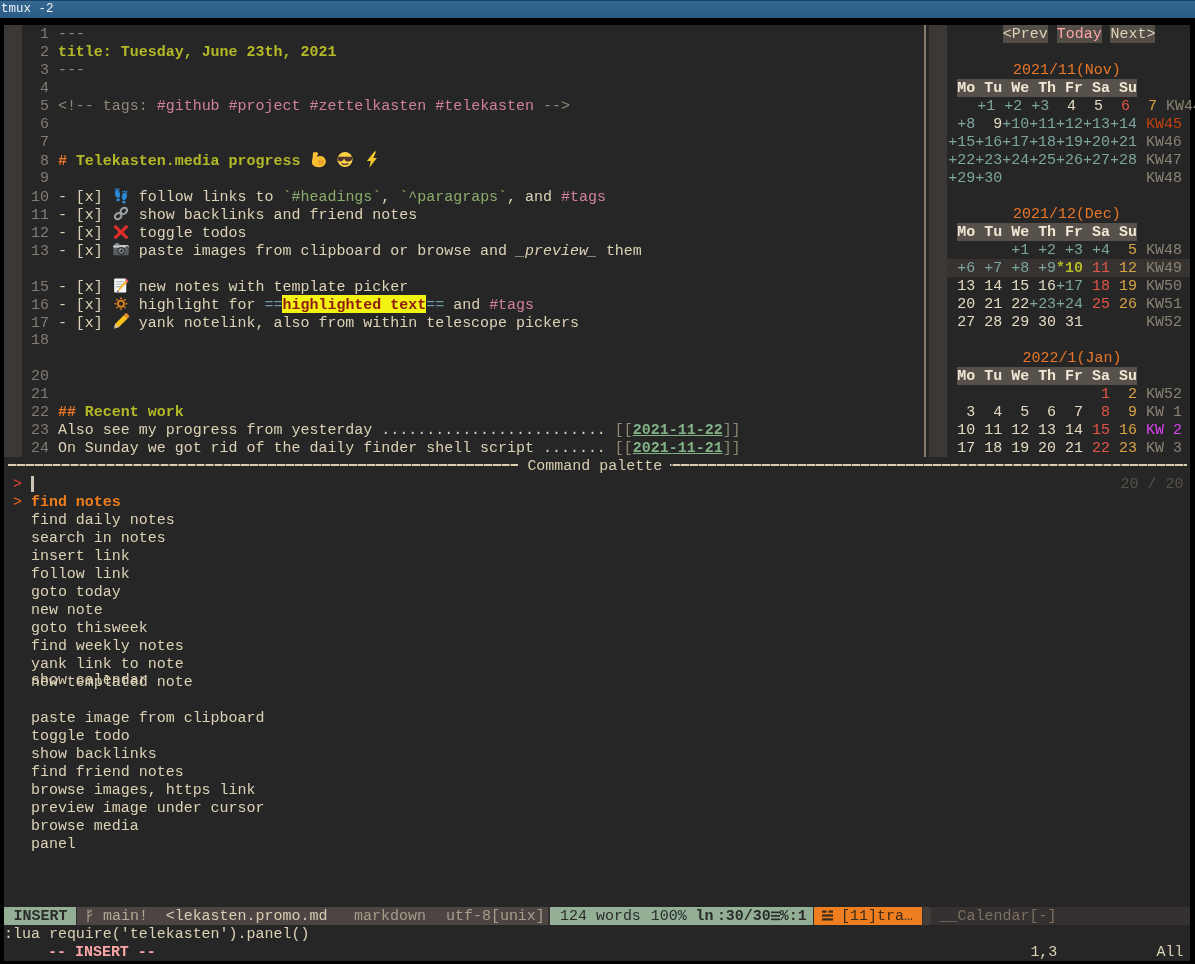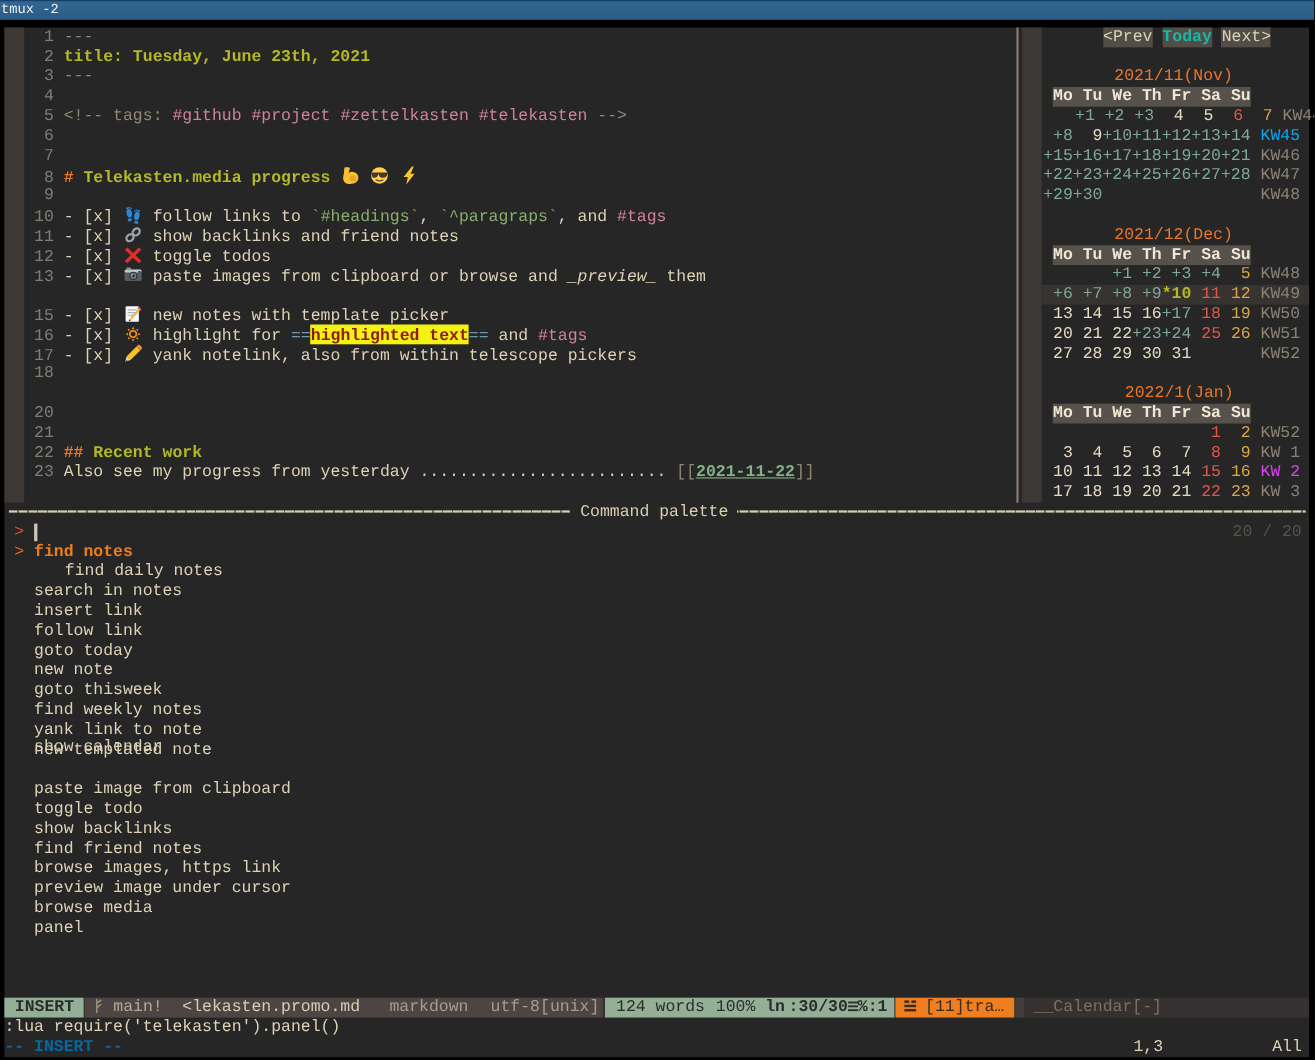--- a/index.html
+++ b/index.html
@@ -108,46 +108,47 @@
         <path d="M12.3 2 16 5.7 6.6 15.1 2.9 11.4z" fill="#fcc21c"></path>
         <path d="M12.3 2 16 5.7l1.2-1.2c.6-.6.6-1.6 0-2.2l-1.5-1.5c-.6-.6-1.6-.6-2.2 0z" fill="#ea8c31"></path>
         <path d="M2.9 11.4 6.6 15.1 1.2 16.8z" fill="#ecd3a6"></path>
         <path d="M2.5 14.9l1 1-2.3.9z" fill="#45403a"></path>
       </svg> yank notelink, also from within telescope pickers</div>
 <div class="r " style="left:4px;top:331px;"><span style="color:#837c74;">   18 </span></div>
 <div class="r " style="left:4px;top:367px;"><span style="color:#837c74;">   20 </span></div>
 <div class="r " style="left:4px;top:385px;"><span style="color:#837c74;">   21 </span></div>
 <div class="r " style="left:4px;top:403px;"><span style="color:#837c74;">   22 </span><span class="b" style="color:#e8772a;">## </span><span class="b" style="color:#b3b927;">Recent work</span></div>
 <div class="r " style="left:4px;top:421px;"><span style="color:#837c74;">   23 </span>Also see my progress from yesterday ......................... <span style="color:#8f8674;">[[</span><span class="b" style="color:#83b286;text-decoration:underline;">2021-11-22</span><span style="color:#8f8674;">]]</span></div>
-<div class="r " style="left:1002.8px;top:25px;"><span style="color:#dcd2b6;">&lt;Prev</span> <span style="color:#14b8a6;font-weight:bold;">Today</span> <span style="color:#dcd2b6;">Next&gt;</span></div>
+<div class="r " style="left:4px;top:439px;"><span style="color:#837c74;">   24 </span>On Sunday we got rid of the daily finder shell script ....... <span style="color:#8f8674;">[[</span><span class="b" style="color:#83b286;text-decoration:underline;">2021-11-21</span><span style="color:#8f8674;">]]</span></div>
+<div class="r " style="left:1002.8px;top:25px;"><span style="color:#dcd2b6;">&lt;Prev</span> <span style="color:#fca5a5;">Today</span> <span style="color:#dcd2b6;">Next&gt;</span></div>
 <div class="r " style="left:1013.0px;top:61px;"><span style="color:#e8772a;">2021/11(Nov)</span></div>
 <div class="r " style="left:957.3px;top:79px;"><span class="b" style="color:#efe6d3;">Mo Tu We Th Fr Sa Su</span></div>
 <div class="r " style="left:948.3px;top:97px;"><span style="color:#7da69f;padding-left:20px;"> +1 +2 +3</span><span style="color:#e4dac1;">  4  5</span><span style="color:#e25549;">  6</span><span style="color:#d9a544;">  7</span> <span style="color:#8a8274;">KW44</span></div>
-<div class="r " style="left:948.3px;top:115px;"><span style="color:#7da69f;"> +8</span><span style="color:#e4dac1;">  9</span><span style="color:#7da69f;">+10+11+12+13+14</span> <span style="color:#0ea5e9;font-family:Liberation Mono, monospace;">KW45</span></div>
+<div class="r " style="left:948.3px;top:115px;"><span style="color:#7da69f;"> +8</span><span style="color:#e4dac1;">  9</span><span style="color:#7da69f;">+10+11+12+13+14</span> <span style="color:#c2410c;font-family:Liberation Mono, monospace;">KW45</span></div>
 <div class="r " style="left:948.3px;top:133px;"><span style="color:#7da69f;">+15+16+17+18+19+20+21</span> <span style="color:#8a8274;">KW46</span></div>
 <div class="r " style="left:948.3px;top:151px;"><span style="color:#7da69f;">+22+23+24+25+26+27+28</span> <span style="color:#8a8274;">KW47</span></div>
 <div class="r " style="left:948.3px;top:169px;"><span style="color:#7da69f;">+29+30</span>                <span style="color:#8a8274;">KW48</span></div>
 <div class="r " style="left:1013.0px;top:205px;"><span style="color:#e8772a;">2021/12(Dec)</span></div>
 <div class="r " style="left:957.3px;top:223px;"><span class="b" style="color:#efe6d3;">Mo Tu We Th Fr Sa Su</span></div>
 <div class="r " style="left:948.3px;top:241px;">      <span style="color:#7da69f;"> +1 +2 +3 +4</span><span style="color:#d9a544;">  5</span> <span style="color:#8a8274;">KW48</span></div>
 <div class="r " style="left:948.3px;top:259px;"><span style="color:#7da69f;"> +6 +7 +8 +9</span><span class="b" style="color:#b3b927;">*10</span><span style="color:#e25549;"> 11</span><span style="color:#d9a544;"> 12</span> <span style="color:#8a8274;">KW49</span></div>
 <div class="r " style="left:948.3px;top:277px;"><span style="color:#e4dac1;"> 13 14 15 16</span><span style="color:#7da69f;">+17</span><span style="color:#e25549;"> 18</span><span style="color:#d9a544;"> 19</span> <span style="color:#8a8274;">KW50</span></div>
 <div class="r " style="left:948.3px;top:295px;"><span style="color:#e4dac1;"> 20 21 22</span><span style="color:#7da69f;">+23+24</span><span style="color:#e25549;"> 25</span><span style="color:#d9a544;"> 26</span> <span style="color:#8a8274;">KW51</span></div>
 <div class="r " style="left:948.3px;top:313px;"><span style="color:#e4dac1;"> 27 28 29 30 31</span>       <span style="color:#8a8274;">KW52</span></div>
 <div class="r " style="left:1022.6px;top:349px;"><span style="color:#e8772a;">2022/1(Jan)</span></div>
 <div class="r " style="left:957.3px;top:367px;"><span class="b" style="color:#efe6d3;">Mo Tu We Th Fr Sa Su</span></div>
 <div class="r " style="left:948.3px;top:385px;">               <span style="color:#e25549;">  1</span><span style="color:#d9a544;">  2</span> <span style="color:#8a8274;">KW52</span></div>
 <div class="r " style="left:948.3px;top:403px;"><span style="color:#e4dac1;">  3  4  5  6  7</span><span style="color:#e25549;">  8</span><span style="color:#d9a544;">  9</span> <span style="color:#8a8274;">KW 1</span></div>
 <div class="r " style="left:948.3px;top:421px;"><span style="color:#e4dac1;"> 10 11 12 13 14</span><span style="color:#e25549;"> 15</span><span style="color:#d9a544;"> 16</span> <span style="color:#d946ef;">KW 2</span></div>
 <div class="r " style="left:948.3px;top:439px;"><span style="color:#e4dac1;"> 17 18 19 20 21</span><span style="color:#e25549;"> 22</span><span style="color:#d9a544;"> 23</span> <span style="color:#8a8274;">KW 3</span></div>
 <div class="r" style="left:527.4px;top:457px;color:#d9ceb2;">Command palette</div>
 <div class="r " style="left:12.98px;top:475px;"><span style="color:#e14a2e;">&gt;</span></div>
 <div class="r " style="left:1120.5px;top:475px;"><span style="color:#575349;">20 / 20</span></div>
 <div class="r " style="left:12.98px;top:493px;"><span style="color:#e8641e;">&gt;</span> <span class="b" style="color:#ee7e1c;">find notes</span></div>
-<div class="r " style="left:30.95px;top:511px;margin-left:28px;">find daily notes</div>
+<div class="r " style="left:30.95px;top:511px;">find daily notes</div>
 <div class="r " style="left:30.95px;top:529px;">search in notes</div>
 <div class="r " style="left:30.95px;top:547px;">insert link</div>
 <div class="r " style="left:30.95px;top:565px;">follow link</div>
 <div class="r " style="left:30.95px;top:583px;">goto today</div>
 <div class="r " style="left:30.95px;top:601px;">new note</div>
 <div class="r " style="left:30.95px;top:619px;">goto thisweek</div>
 <div class="r " style="left:30.95px;top:637px;">find weekly notes</div>
 <div class="r " style="left:30.95px;top:655px;">yank link to note</div>
 <div class="r " style="left:30.95px;top:673px;">new templated note</div>
 <div class="r " style="left:30.95px;top:671px;">show calendar</div>
@@ -183,15 +184,15 @@
         <g fill="#3a2c18">
           <rect x="0" y="0.5" width="4.5" height="2.2"></rect>
           <rect x="6.5" y="0.5" width="4.5" height="2.2"></rect>
           <rect x="0" y="4.4" width="11" height="2.2"></rect>
           <rect x="0" y="8.3" width="11" height="2.2"></rect>
         </g>
       </svg></div>
 <div class="r" style="left:841px;top:907px;color:#3a2c18;">[11]tra…</div>
 <div class="r" style="left:939.6px;top:907px;color:#7a7164;">__Calendar[-]</div>
 <div class="r " style="left:4px;top:925px;"><span style="color:#dcd2b6;">:lua require('telekasten').panel()</span></div>
-<div class="r " style="left:4px;top:943px;"><span class="b" style="color:#0369a1;">-- INSERT --</span></div>
+<div class="r " style="left:4px;top:943px;"><span class="b" style="color:#fca5a5;padding-left:44px;">-- INSERT --</span></div>
 <div class="r " style="left:1030.4px;top:943px;"><span style="color:#dcd2b6;">1,3</span></div>
 <div class="r " style="left:1156.5px;top:943px;"><span style="color:#dcd2b6;">All</span></div>
 </div>
 </body></html>

